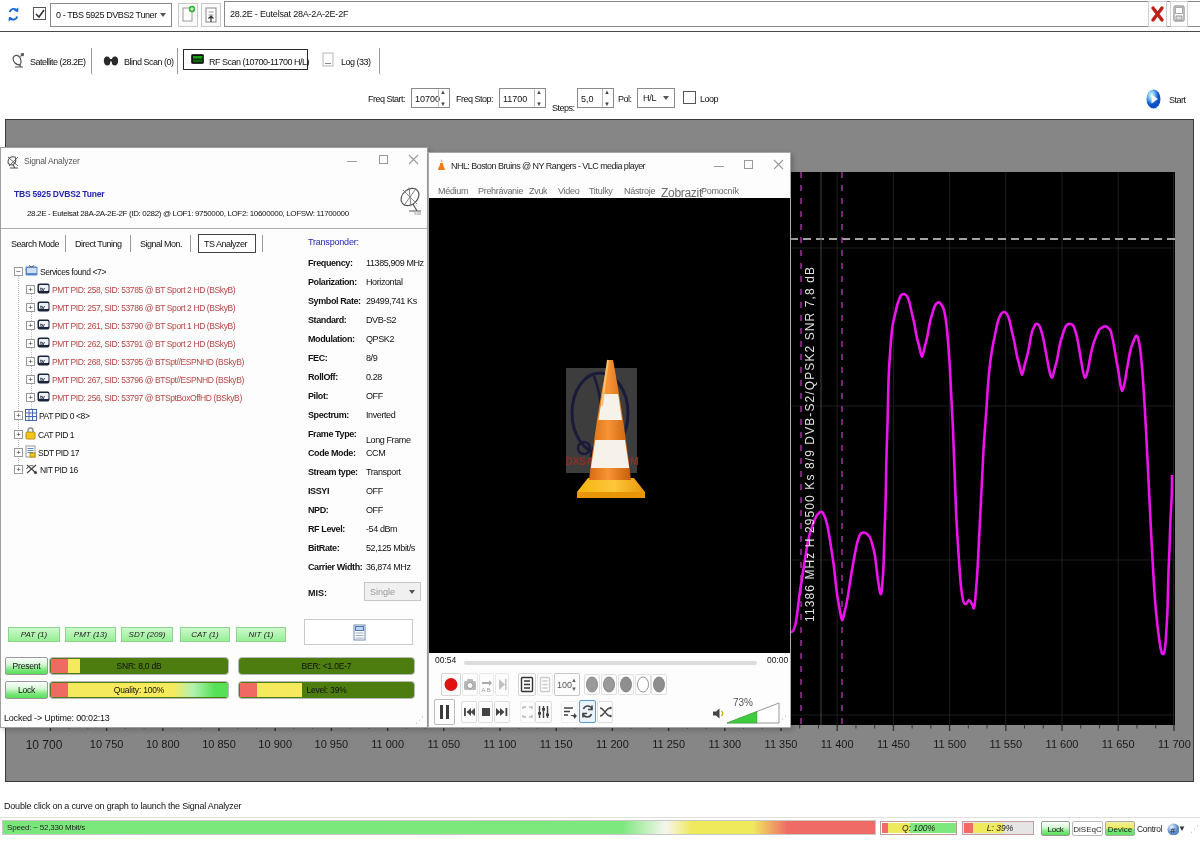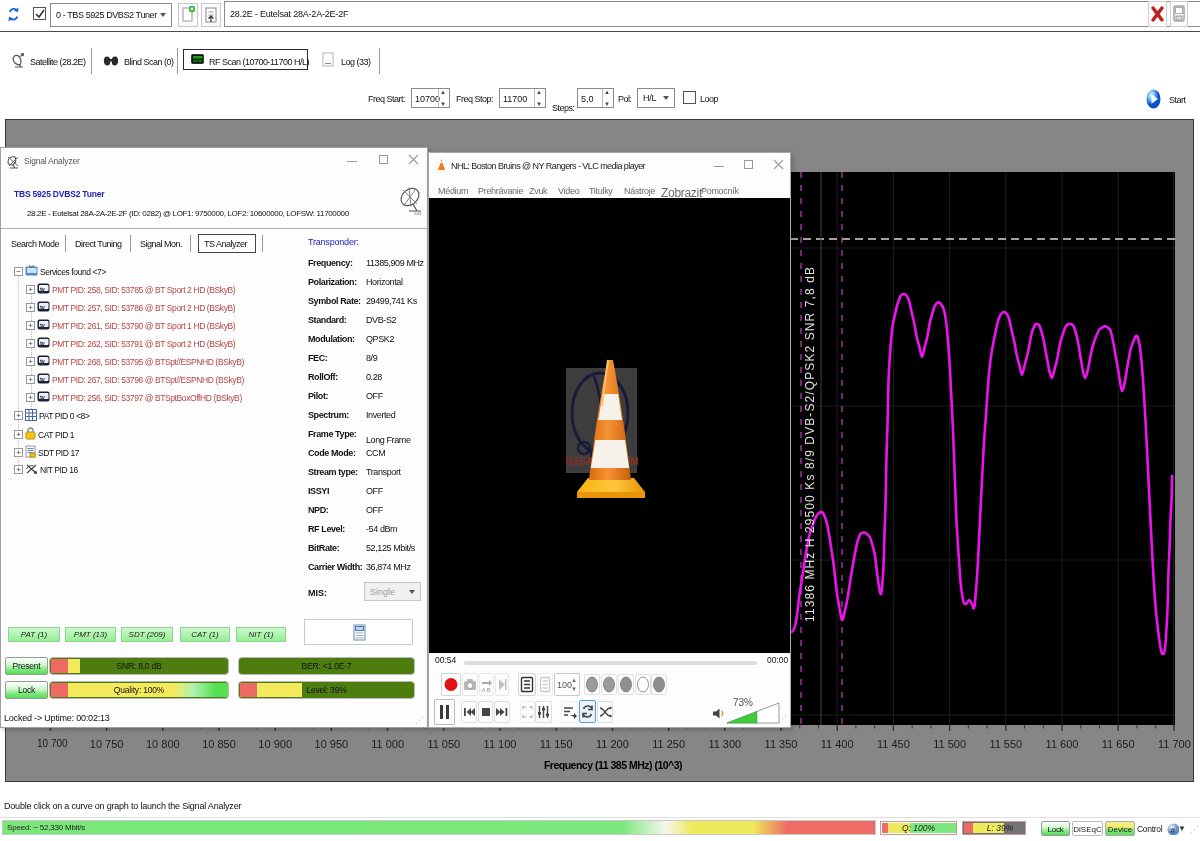--- a/index.html
+++ b/index.html
@@ -219,21 +219,21 @@
       <line x1="1037.27" y1="0" x2="1037.27" y2="3.5" stroke="#333" stroke-width="1"></line>
       <line x1="1056" y1="0" x2="1056" y2="6" stroke="#333" stroke-width="1.4"></line>
       <line x1="1074.73" y1="0" x2="1074.73" y2="3.5" stroke="#333" stroke-width="1"></line>
       <line x1="1093.47" y1="0" x2="1093.47" y2="3.5" stroke="#333" stroke-width="1"></line>
       <line x1="1112.2" y1="0" x2="1112.2" y2="6" stroke="#333" stroke-width="1.4"></line>
       <line x1="1130.93" y1="0" x2="1130.93" y2="3.5" stroke="#333" stroke-width="1"></line>
       <line x1="1149.67" y1="0" x2="1149.67" y2="3.5" stroke="#333" stroke-width="1"></line>
       <line x1="1168" y1="0" x2="1168" y2="6" stroke="#333" stroke-width="1.4"></line>
     </svg>
  <div id="xlabels">
-      <div style="position:absolute;left:31px;top:618px;width:56px;font-size:10px;color:#1a1a1a;">10 700</div>
+      <div style="position:absolute;left:10px;top:618px;width:56px;text-align:center;font-size:12px;color:#1a1a1a;">10 700</div>
       <div style="position:absolute;left:72.6px;top:618px;width:56px;text-align:center;font-size:11px;color:#1a1a1a;">10 750</div>
       <div style="position:absolute;left:128.8px;top:618px;width:56px;text-align:center;font-size:11px;color:#1a1a1a;">10 800</div>
       <div style="position:absolute;left:185.00000000000003px;top:618px;width:56px;text-align:center;font-size:11px;color:#1a1a1a;">10 850</div>
       <div style="position:absolute;left:241.2px;top:618px;width:56px;text-align:center;font-size:11px;color:#1a1a1a;">10 900</div>
       <div style="position:absolute;left:297.4px;top:618px;width:56px;text-align:center;font-size:11px;color:#1a1a1a;">10 950</div>
       <div style="position:absolute;left:353.6px;top:618px;width:56px;text-align:center;font-size:11px;color:#1a1a1a;">11 000</div>
       <div style="position:absolute;left:409.8px;top:618px;width:56px;text-align:center;font-size:11px;color:#1a1a1a;">11 050</div>
       <div style="position:absolute;left:466px;top:618px;width:56px;text-align:center;font-size:11px;color:#1a1a1a;">11 100</div>
       <div style="position:absolute;left:522.2px;top:618px;width:56px;text-align:center;font-size:11px;color:#1a1a1a;">11 150</div>
       <div style="position:absolute;left:578.4px;top:618px;width:56px;text-align:center;font-size:11px;color:#1a1a1a;">11 200</div>
@@ -241,21 +241,20 @@
       <div style="position:absolute;left:690.8000000000001px;top:618px;width:56px;text-align:center;font-size:11px;color:#1a1a1a;">11 300</div>
       <div style="position:absolute;left:747px;top:618px;width:56px;text-align:center;font-size:11px;color:#1a1a1a;">11 350</div>
       <div style="position:absolute;left:803.2px;top:618px;width:56px;text-align:center;font-size:11px;color:#1a1a1a;">11 400</div>
       <div style="position:absolute;left:859.4px;top:618px;width:56px;text-align:center;font-size:11px;color:#1a1a1a;">11 450</div>
       <div style="position:absolute;left:915.6px;top:618px;width:56px;text-align:center;font-size:11px;color:#1a1a1a;">11 500</div>
       <div style="position:absolute;left:971.8000000000001px;top:618px;width:56px;text-align:center;font-size:11px;color:#1a1a1a;">11 550</div>
       <div style="position:absolute;left:1028px;top:618px;width:56px;text-align:center;font-size:11px;color:#1a1a1a;">11 600</div>
       <div style="position:absolute;left:1084.2px;top:618px;width:56px;text-align:center;font-size:11px;color:#1a1a1a;">11 650</div>
       <div style="position:absolute;left:1140.4px;top:618px;width:56px;text-align:center;font-size:11px;color:#1a1a1a;">11 700</div>
     </div>
- <div class="abs" style="left:307px;top:639px;width:600px;text-align:center;font-size:10.5px;letter-spacing:-0.5px;font-weight:bold;color:#000;">Frequency (11 385 MHz) (10^3)</div>
 </div>
 
 <div class="abs" style="left:4px;top:801px;font-size:9px;letter-spacing:-0.2px;color:#111;">Double click on a curve on graph to launch the Signal Analyzer</div>
 <div class="abs" style="left:0;top:817px;width:1200px;height:24px;background:#fff;border-top:1px solid #e0e0e0;"></div>
 
 <div class="abs" style="left:0;top:147px;width:428px;height:581px;background:#fdfdfd;border:1px solid #9f9f9f;box-shadow:2px 2px 5px rgba(0,0,0,0.22);">
  <svg class="abs" style="left:5px;top:6px" width="15" height="15" viewBox="0 0 15 15">
   <path d="M2 3 L12 12 M12 3 L3 12" stroke="#666" stroke-width="1"></path>
   <path d="M2 8 C2 4 5 2 9 3 C10.5 6 10 9 6.5 11 C4 10.8 2 9.8 2 8 Z" fill="none" stroke="#555" stroke-width="1.1"></path>
   <path d="M7 11 L9 14 M4 14 h8" stroke="#555" stroke-width="1.1"></path>
@@ -583,21 +582,21 @@
 
 <div class="abs" style="left:2px;top:820px;width:874px;height:15px;background:linear-gradient(90deg,#79e879 0%,#7de87d 71%,#f6f6ee 76%,#efe95c 79%,#efe95c 86%,#ee6b66 90%,#ee6b66 100%);border:1px solid #c8c8c8;">
  <div style="font-size:8px;letter-spacing:-0.2px;color:#222;padding:2px 0 0 4px;">Speed: ~ 52,330 Mbit/s</div>
 </div>
 <div class="abs" style="left:880px;top:821px;width:77px;height:14px;background:#fff;border:1px solid #c49b9b;">
  <div class="abs" style="left:1px;top:1px;width:6px;height:10px;background:#ee6b66;"></div>
  <div class="abs" style="left:7px;top:1px;width:22px;height:10px;background:#efe95c;"></div>
  <div class="abs" style="left:29px;top:1px;width:46px;height:10px;background:#7de87d;"></div>
  <div class="abs" style="left:0;top:0;width:75px;text-align:center;font-size:8.5px;font-style:italic;color:#222;padding-top:1px;">Q: 100%</div>
 </div>
-<div class="abs" style="left:962px;top:821px;width:64px;height:14px;background:#737373;border:1px solid #c49b9b;">
+<div class="abs" style="left:962px;top:821px;width:72px;height:14px;background:#e5e5e5;border:1px solid #c49b9b;">
  <div class="abs" style="left:1px;top:1px;width:9px;height:10px;background:#ee6b66;"></div>
  <div class="abs" style="left:10px;top:1px;width:31px;height:10px;background:#efe95c;"></div>
  <div class="abs" style="left:0;top:0;width:74px;text-align:center;font-size:8.5px;font-style:italic;color:#222;padding-top:1px;">L: 39%</div>
 </div>
 <div class="abs grnbtn" style="left:1041px;top:821px;width:29px;height:15px;font-size:8px;padding-top:3px;">Lock</div>
 <div class="abs" style="left:1072px;top:821px;width:31px;height:15px;background:#fff;border:1px solid #bbb;border-radius:2px;font-size:8px;color:#222;text-align:center;padding-top:3px;">DiSEqC</div>
 <div class="abs" style="left:1105px;top:821px;width:30px;height:15px;background:linear-gradient(#f3ef9a,#efe95c 48%,#7de87d 55%,#66e066);border:1px solid #aaa;border-radius:2px;font-size:8px;color:#222;text-align:center;padding-top:3px;">Device</div>
 <div class="abs" style="left:1137px;top:824px;font-size:8.5px;letter-spacing:-0.3px;color:#222;">Control</div>
 <svg class="abs" style="left:1167px;top:823px" width="12" height="12">
     <defs>

